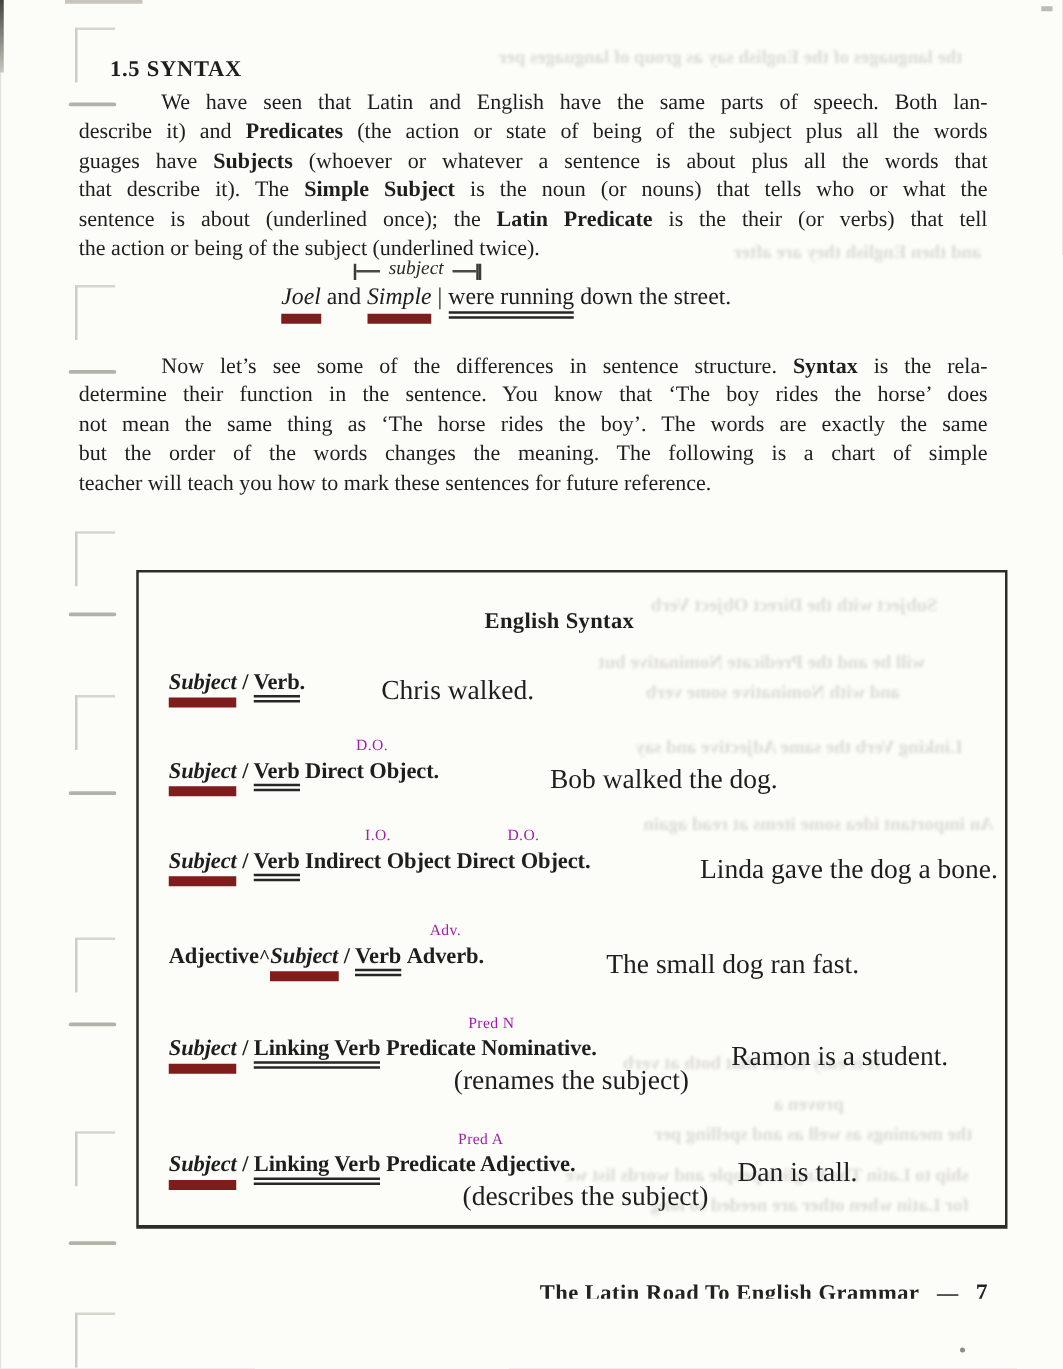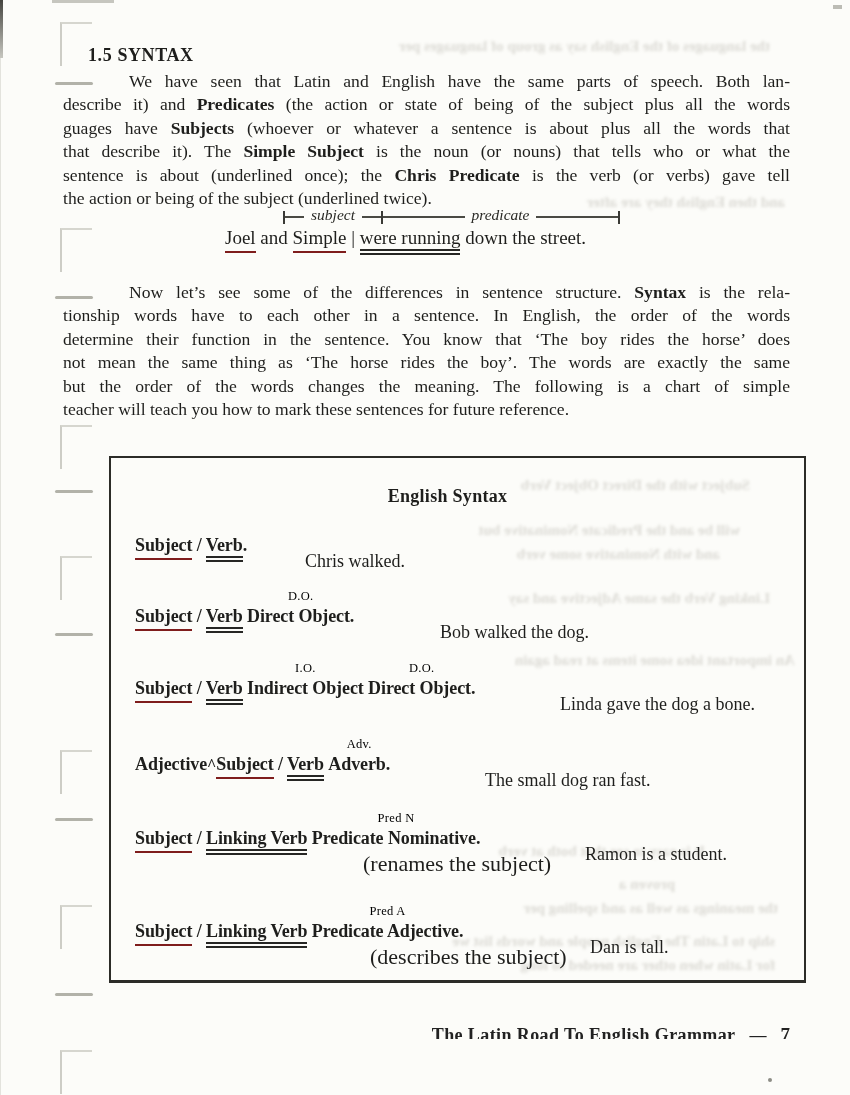--- a/index.html
+++ b/index.html
@@ -9,41 +9,41 @@
     font-family:"Liberation Serif", serif;color:#1e1e1c;
   }
   
   .heading{position:absolute;left:88px;top:45px;font-size:18px;font-weight:bold;letter-spacing:.6px;white-space:nowrap;}
   .para{position:absolute;left:63px;width:727px;font-size:17.6px;line-height:23.4px;}
   .p1{top:70px;} .p2{top:281px;}
   .pline{text-align:justify;text-align-last:justify;}
   .pline.noj{text-align-last:left;}
   .pline.ind{text-indent:66px;}
   .b{font-weight:bold;}
-  .u1{border-bottom:2px solid #7f1d1d;padding-bottom:3px;}
+  .u1{border-bottom:8px solid #7f1d1d;padding-bottom:3px;font-style:italic;}
   .u2{border-bottom:6px double #262624;padding-bottom:1px;}
   .caret{font-size:16px;}
   
   .bracket{position:absolute;left:283px;top:209px;width:337px;height:16px;display:flex;align-items:center;}
   .tick{width:2px;height:13px;background:#3a3a36;flex:0 0 auto;}
   .bsec{display:flex;align-items:center;height:16px;}
   .bsec1{width:96px;} .bsec2{flex:1;}
   .bline{flex:1;height:2px;background:#4a4a44;}
   .blabel{font-style:italic;font-size:15.5px;padding:0 7px;transform:translateY(-2px);color:#2a2a26;white-space:nowrap;}
   .dsentence{position:absolute;left:225px;top:227px;font-size:19px;white-space:nowrap;}
   
   .sbox{position:absolute;left:91px;top:456px;width:693px;height:522px;
     border:2px solid #2c2c28;border-bottom-width:3px;margin-left:18px;}
   .sbox-title{position:absolute;left:0;right:20px;top:28px;text-align:center;font-size:18px;font-weight:bold;letter-spacing:.3px;}
   .srow{position:absolute;left:24px;right:8px;font-size:18px;white-space:nowrap;}
   .pattern{letter-spacing:-0.1px;}
   .seg-stack{position:relative;display:inline-block;}
   .seg-above{position:absolute;left:50%;bottom:calc(100% + 2px);transform:translateX(-50%);
-    font-size:12.5px;font-weight:normal;letter-spacing:.3px;white-space:nowrap;color:#000000;}
-  .example{position:absolute;top:16px;font-weight:normal;font-size:18px;}
+    font-size:12.5px;font-weight:normal;letter-spacing:.3px;white-space:nowrap;color:#a21caf;}
+  .example{position:absolute;top:4px;font-weight:normal;font-size:22px;}
   .rnote{position:absolute;font-size:22px;font-weight:normal;white-space:nowrap;}
   
   .footer{position:absolute;right:60px;top:1024px;height:15px;overflow:hidden;white-space:nowrap;
     font-weight:bold;color:#222;}
   .footer .btitle{font-size:18px;letter-spacing:.4px;}
   .footer .fdash{font-size:17px;padding:0 10px;}
   .footer .pageno{font-size:19px;}
   
   .ghost{position:absolute;transform:scaleX(-1);filter:blur(1.4px);opacity:.30;color:#908c80;
     font-size:15px;font-weight:bold;white-space:nowrap;overflow:hidden;pointer-events:none;}
@@ -96,46 +96,40 @@
       <div class="ghost" style="left: 415px; top: 957px; width: 360px;">for Latin when other are needed so long</div>
     </div>
 
   <div class="heading">1.5 SYNTAX</div>
 
   <div class="para p1">
       <div class="pline ind"><span>We have seen that Latin and English have the same parts of speech.  Both lan-</span></div>
       <div class="pline"><span>describe it) and </span><span class="b">Predicates</span><span> (the action or state of being of the subject plus all the words</span></div>
       <div class="pline"><span>guages have </span><span class="b">Subjects</span><span> (whoever or whatever a sentence is about plus all the words that</span></div>
       <div class="pline"><span>that describe it).  The </span><span class="b">Simple Subject</span><span> is the noun (or nouns) that tells who or what the</span></div>
-      <div class="pline"><span>sentence is about (underlined once); the </span><span class="b">Chris Predicate</span><span> is the verb (or verbs) gave tell</span></div>
+      <div class="pline"><span>sentence is about (underlined once); the </span><span class="b">Latin Predicate</span><span> is the their (or verbs) that tell</span></div>
       <div class="pline noj"><span>the action or being of the subject (underlined twice).</span></div>
     </div>
 
   <div>
     <div class="bracket">
       <div class="tick"></div>
       <div class="bsec bsec1">
         <div class="bline"></div>
         <span class="blabel">subject</span>
         <div class="bline"></div>
       </div>
       <div class="tick"></div>
-      <div class="bsec bsec2">
-        <div class="bline"></div>
-        <span class="blabel">predicate</span>
-        <div class="bline"></div>
-      </div>
       <div class="tick"></div>
     </div>
     <div class="dsentence"><span class="u1">Joel</span><span> and </span><span class="u1">Simple</span><span> | </span><span class="u2">were running</span><span> down the street.</span></div>
   </div>
 
   <div class="para p2">
       <div class="pline ind"><span>Now let’s see some of the differences in sentence structure.  </span><span class="b">Syntax</span><span> is the rela-</span></div>
-      <div class="pline"><span>tionship words have to each other in a sentence.  In English, the order of the words</span></div>
       <div class="pline"><span>determine their function in the sentence.  You know that ‘The boy rides the horse’ does</span></div>
       <div class="pline"><span>not mean the same thing as ‘The horse rides the boy’.  The words are exactly the same</span></div>
       <div class="pline"><span>but the order of the words changes the meaning.  The following is a chart of simple</span></div>
       <div class="pline noj"><span>teacher will teach you how to mark these sentences for future reference.</span></div>
     </div>
 
   <div class="sbox">
     <div class="sbox-title">English Syntax</div>
     <div>
         <div class="srow" style="top: 77px;"><span class="pattern"><span class="b u1">Subject</span><span class="b"> / </span><span class="b u2">Verb</span><span class="b">.</span></span><span class="example" style="left: 170px;">Chris walked.</span></div>

